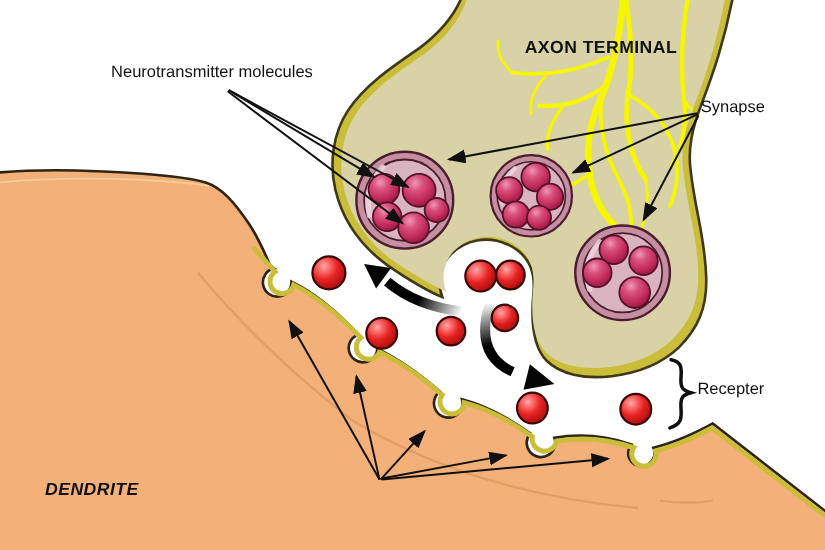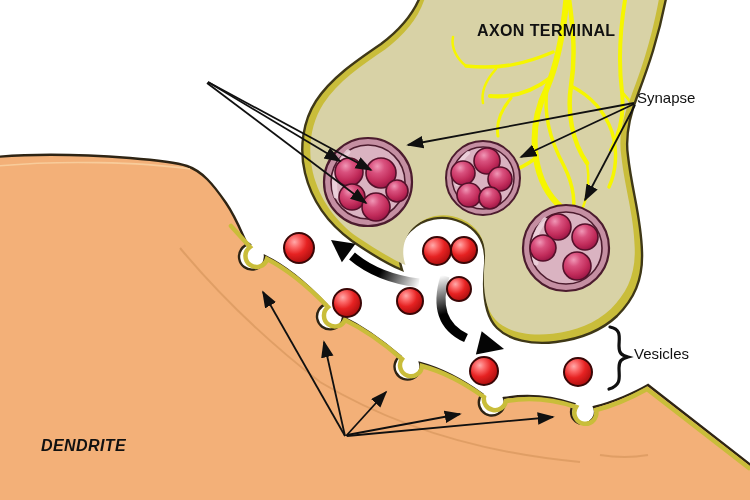--- a/index.html
+++ b/index.html
@@ -181,17 +181,18 @@
     <line class="thin" marker-end="url(#ah)" x1="345" y1="436" x2="324" y2="342"></line>
     <line class="thin" marker-end="url(#ah)" x1="346" y1="436" x2="386" y2="392"></line>
     <line class="thin" marker-end="url(#ah)" x1="347" y1="435" x2="460" y2="414"></line>
     <line class="thin" marker-end="url(#ah)" x1="347" y1="436" x2="553" y2="417"></line>
   </g>
 
   <path class="brace" d="M 610,327 C 622,329 619,338 619,346 C 619,353 621,355 628,357
            C 621,359 619,361 619,368 C 619,377 622,385 609,389"></path>
 </svg>
 
-<div class="lbl bold" style="left:477px;top:23px;">AXON TERMINAL</div>
+<div class="lbl bold" style="left:477px;top:36px;">AXON TERMINAL</div>
+<div class="lbl" style="left:101px;top:58px;">Neurotransmitter molecules</div>
 <div class="lbl" style="left:637px;top:90px;">Synapse</div>
-<div class="lbl" style="left:634px;top:346px;">Vesicles</div>
+<div class="lbl" style="left:634px;top:346px;">Recepter</div>
 <div class="lbl bold" style="left:41px;top:438px;font-style:italic;">DENDRITE</div>
 </div>
 
 </body></html>

